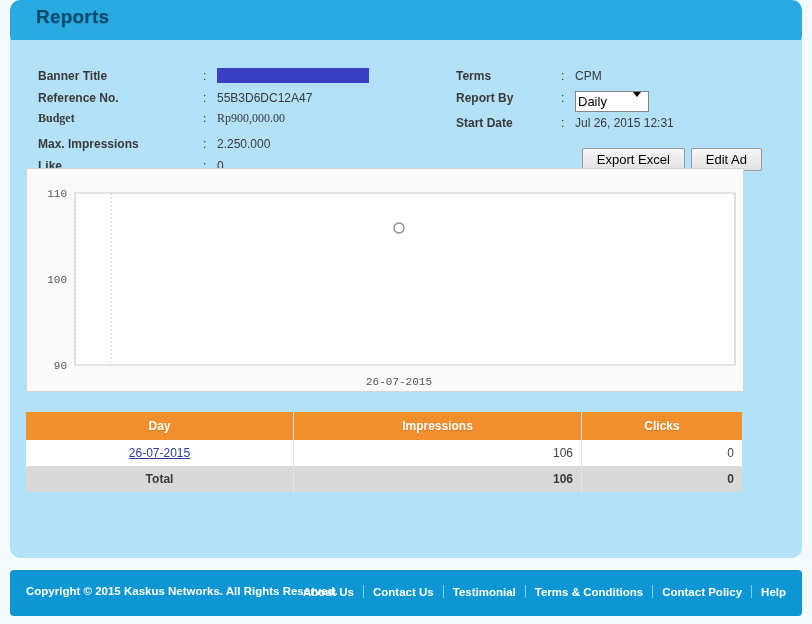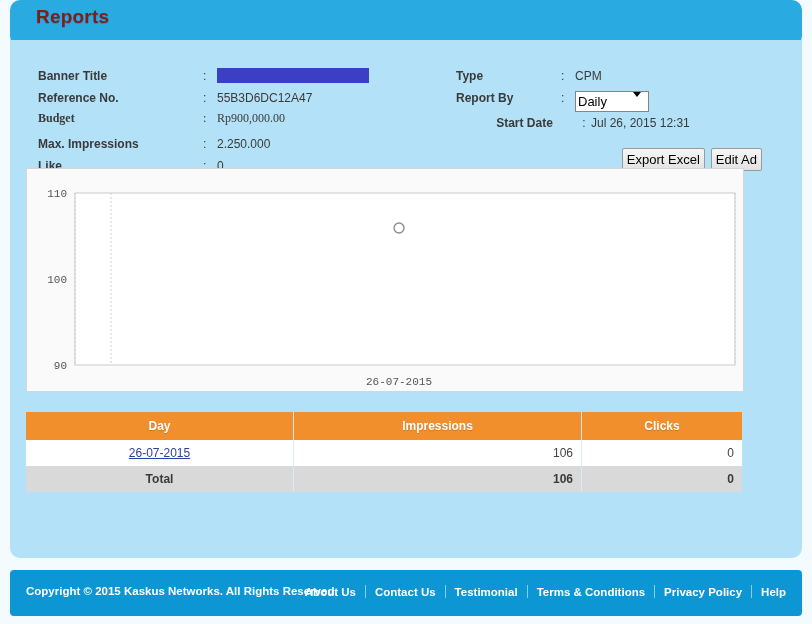--- a/index.html
+++ b/index.html
@@ -32,21 +32,21 @@
     height: 46px;
     background: #29ABE2;
     border-radius: 10px 10px 10px 10px;
   }
   .header-title {
     position: absolute;
     left: 26px;
     top: 6px;
     font-size: 19px;
     font-weight: bold;
-    color: #7f1d1d;
+    color: #0c4a6e;
     letter-spacing: 0.2px;
     text-shadow: 0 1px 1px rgba(0,0,0,0.18);
   }
 
   
   .content-panel {
     position: absolute;
     left: 10px;
     top: 40px;
     width: 792px;
@@ -124,21 +124,21 @@
     display: flex;
     gap: 6px;
   }
   .btn {
     font-family: "Liberation Sans", sans-serif;
     font-size: 13px;
     color: #000;
     background: linear-gradient(#f6f6f6, #e2e2e2);
     border: 1px solid #9a9a9a;
     border-radius: 2px;
-    padding: 3px 4px;
+    padding: 3px 14px;
     cursor: pointer;
     line-height: 15px;
   }
 
   
   .chart-card {
     position: absolute;
     left: 26px;
     top: 168px;
     width: 716px;
@@ -255,26 +255,26 @@
     <span class="info-label">Budget</span><span class="info-colon">:</span><span class="info-value">Rp900,000.00</span>
   </div>
   <div class="info-row" style="left:38px; top:134px;">
     <span class="info-label">Max. Impressions</span><span class="info-colon">:</span><span class="info-value">2.250.000</span>
   </div>
   <div class="info-row" style="left:38px; top:156px;">
     <span class="info-label">Like</span><span class="info-colon">:</span><span class="info-value">0</span>
   </div>
 
   <div class="info-row" style="left:456px; top:66px;">
-    <span class="info-label" style="width:105px;">Type</span><span class="info-colon">:</span><span class="info-value">CPM</span>
+    <span class="info-label" style="width:105px;">Terms</span><span class="info-colon">:</span><span class="info-value">CPM</span>
   </div>
   <div class="info-row" style="left:456px; top:88px;">
     <span class="info-label" style="width:105px;">Report By</span><span class="info-colon">:</span><span class="select-wrap"><select class="report-select"><option>Daily</option></select><span class="select-arrow"></span></span>
   </div>
-  <div class="info-row" style="left:472px; top:113px;text-align:center;">
+  <div class="info-row" style="left:456px; top:113px;">
     <span class="info-label" style="width:105px;">Start Date</span><span class="info-colon">:</span><span class="info-value">Jul 26, 2015 12:31</span>
   </div>
 
   <div class="btn-bar">
     <button class="btn">Export Excel</button>
     <button class="btn">Edit Ad</button>
   </div>
 
   <div class="chart-card">
     <svg class="chart-svg" width="714" height="220" viewBox="0 0 714 220">
@@ -323,19 +323,19 @@
     <div class="footer-copy">Copyright © 2015 Kaskus Networks. All Rights Reserved.</div>
     <div class="footer-links">
       <a class="footer-link">About Us</a>
       <span class="footer-sep"></span>
       <a class="footer-link">Contact Us</a>
       <span class="footer-sep"></span>
       <a class="footer-link">Testimonial</a>
       <span class="footer-sep"></span>
       <a class="footer-link">Terms &amp; Conditions</a>
       <span class="footer-sep"></span>
-      <a class="footer-link">Privacy Policy</a>
+      <a class="footer-link">Contact Policy</a>
       <span class="footer-sep"></span>
       <a class="footer-link">Help</a>
     </div>
   </div>
 
 </div>
 
 </body></html>

